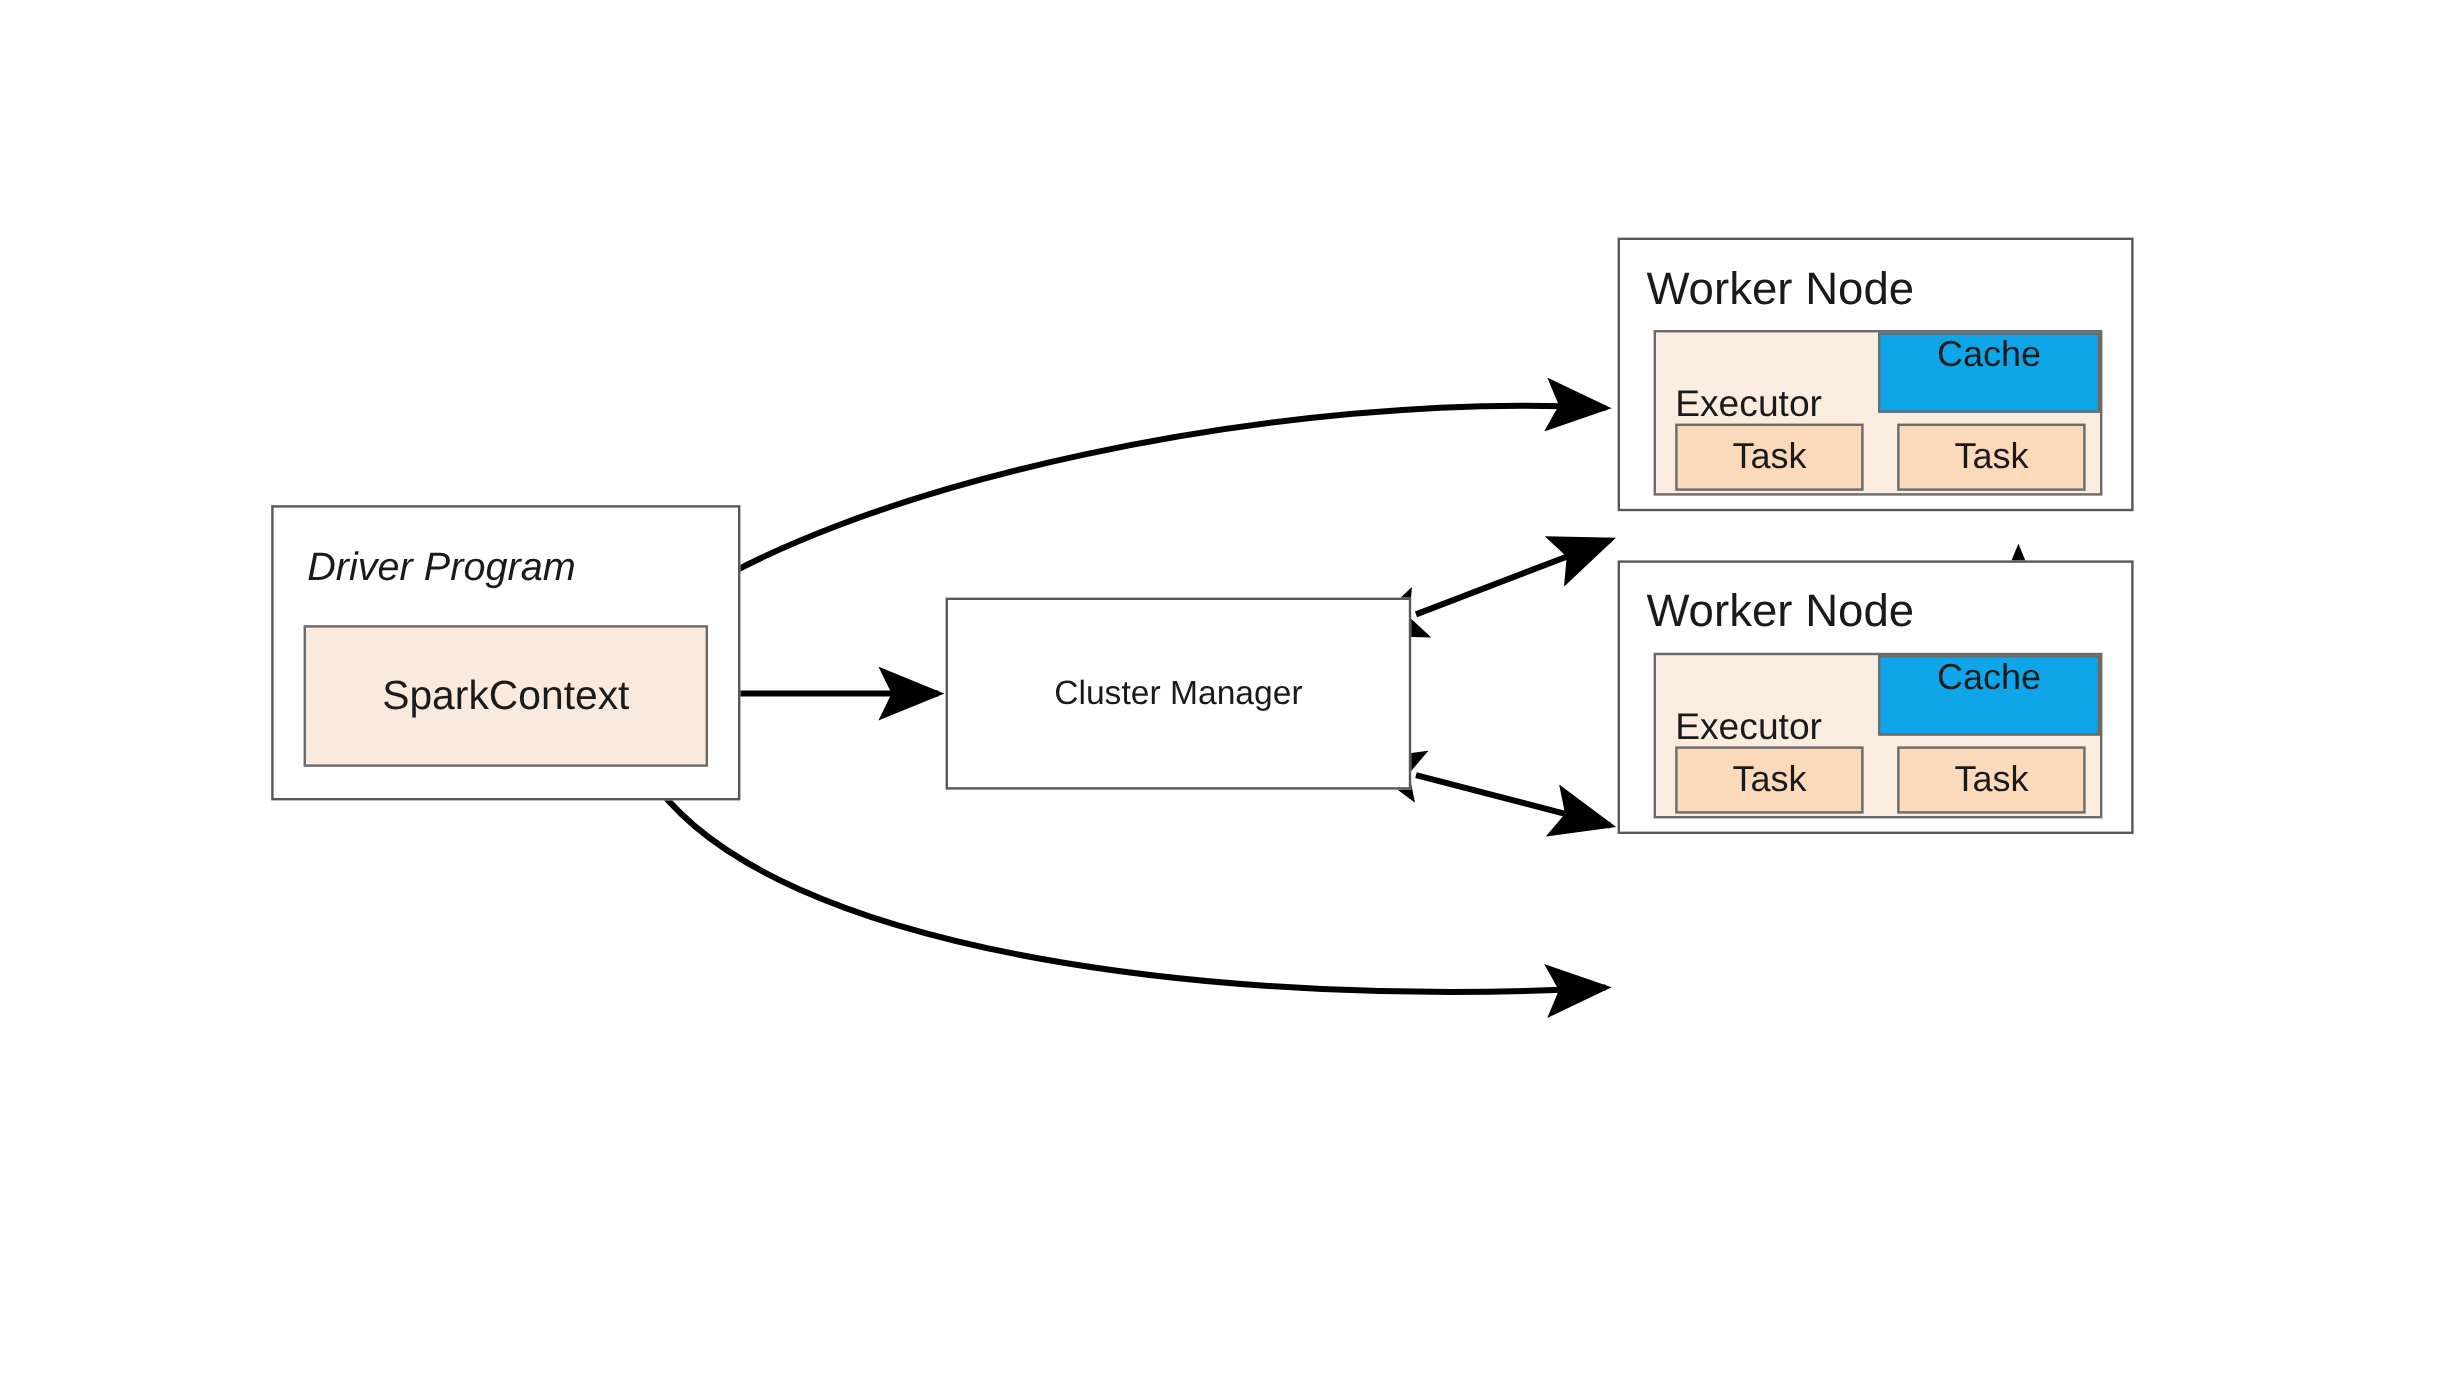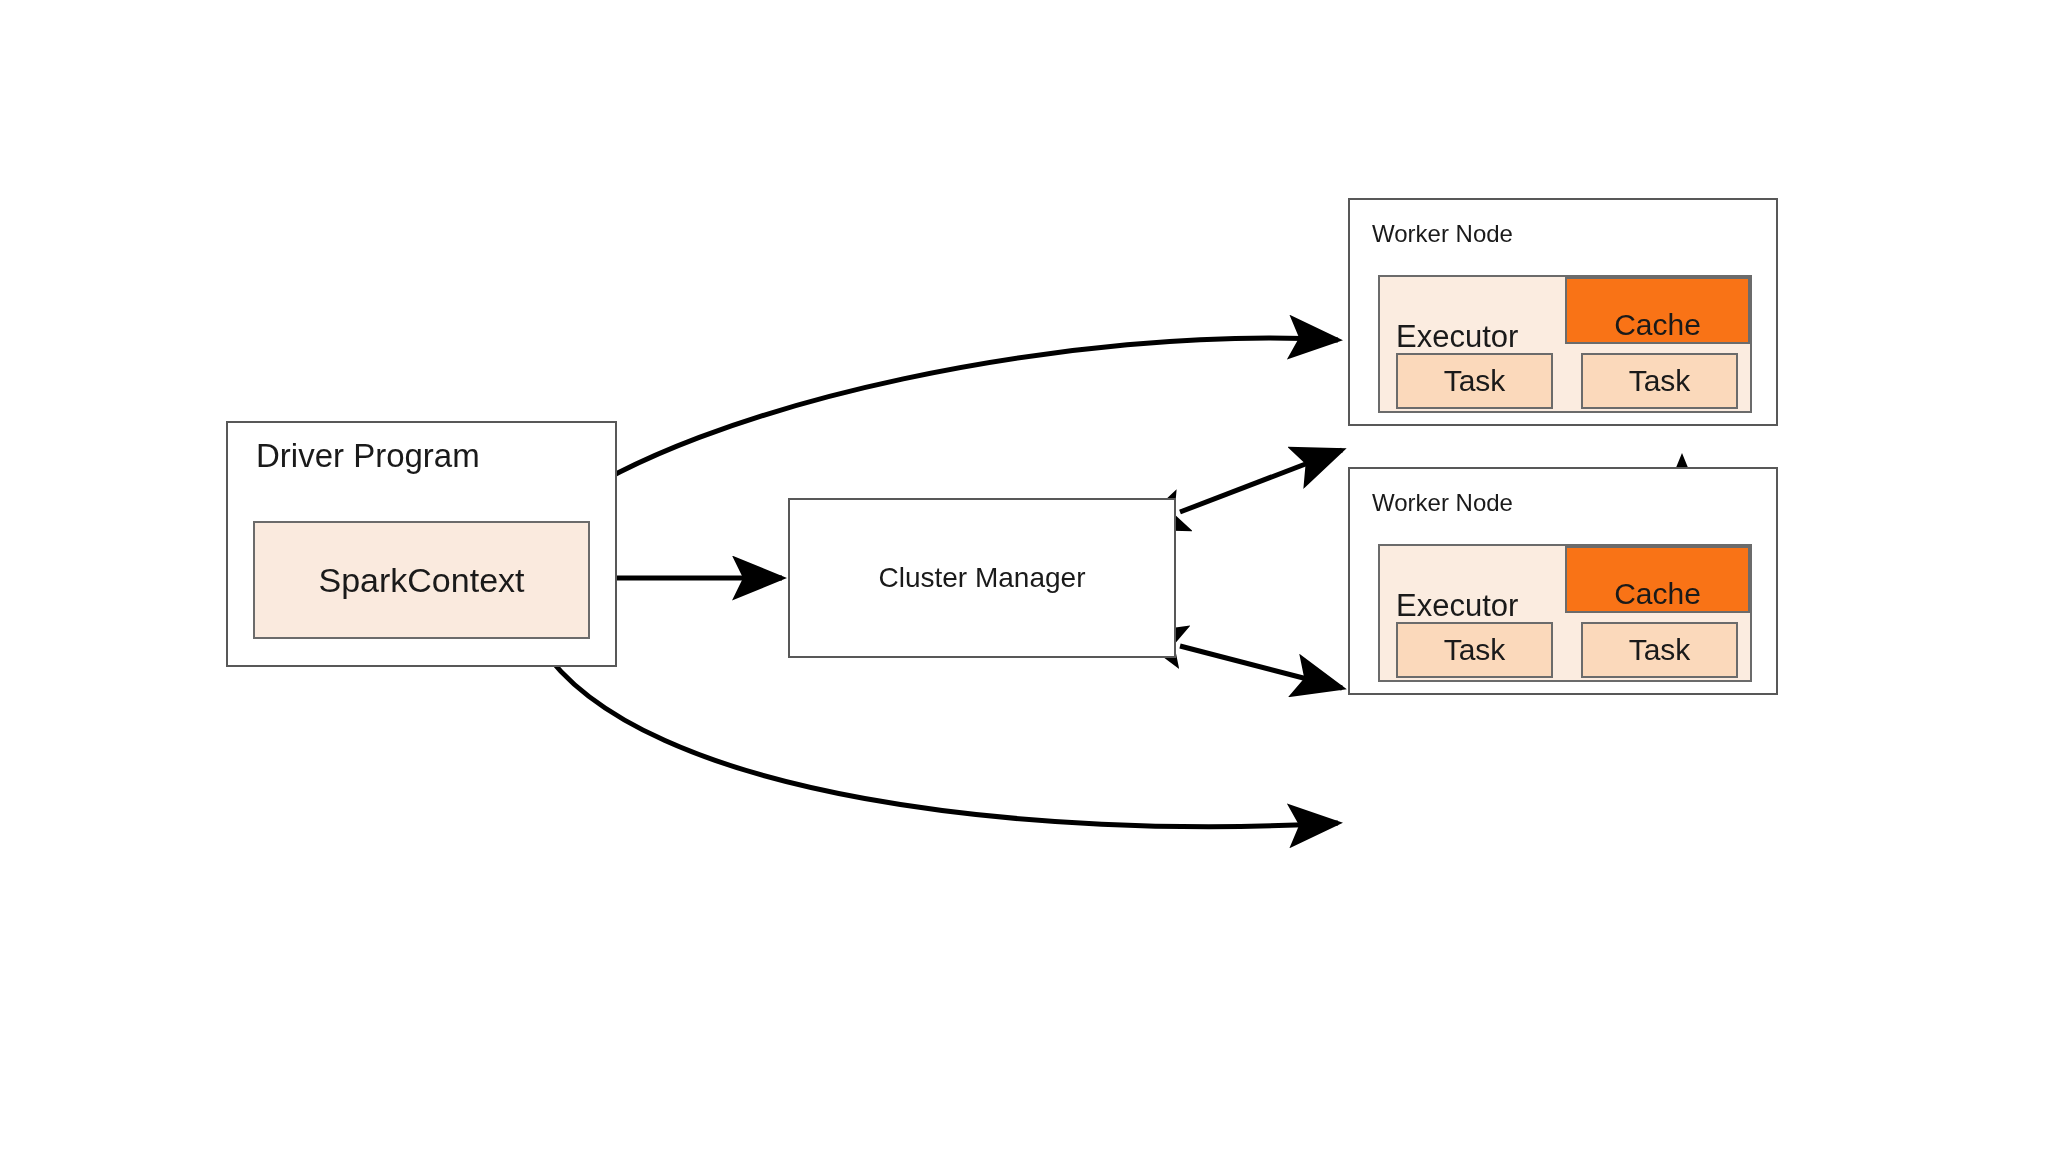--- a/index.html
+++ b/index.html
@@ -39,22 +39,23 @@
   }
   
   #driver-program {
     left: 226px;
     top: 421px;
     width: 391px;
     height: 246px;
   }
   #driver-program-title {
     left: 28px;
-    top: 16px;
+    top: 32px;
     font-size: 33px;
+    font-style: italic;
   }
   #spark-context {
     position: absolute;
     box-sizing: border-box;
     left: 25px;
     top: 98px;
     width: 337px;
     height: 118px;
     border: 2px solid #6b6b6b;
     background: #faeade;
@@ -84,21 +85,21 @@
   .worker-node {
     width: 430px;
     height: 228px;
     left: 1348px;
   }
   #worker-node-1 { top: 198px; }
   #worker-node-2 { top: 467px; }
   .worker-node-title {
     left: 22px;
     top: 22px;
-    font-size: 24px;
+    font-size: 38px;
   }
   .executor {
     position: absolute;
     box-sizing: border-box;
     left: 28px;
     top: 75px;
     width: 374px;
     height: 138px;
     border: 2px solid #6b6b6b;
     background: #fbece0;
@@ -113,23 +114,23 @@
     margin-top: 28px;
   }
   .cache {
     position: absolute;
     box-sizing: border-box;
     right: 0px;
     top: 0px;
     width: 185px;
     height: 67px;
     border: 2px solid #6b6b6b;
-    background: #f97316;
-    display: flex;
-    align-items: flex-end;
+    background: #0ea5e9;
+    display: flex;
+    align-items: flex-start;
     justify-content: center;
   }
   .cache-label {
     font-size: 30px;
     color: #1a1a1a;
   }
   .task-row {
     position: absolute;
     left: 16px;
     right: 12px;

